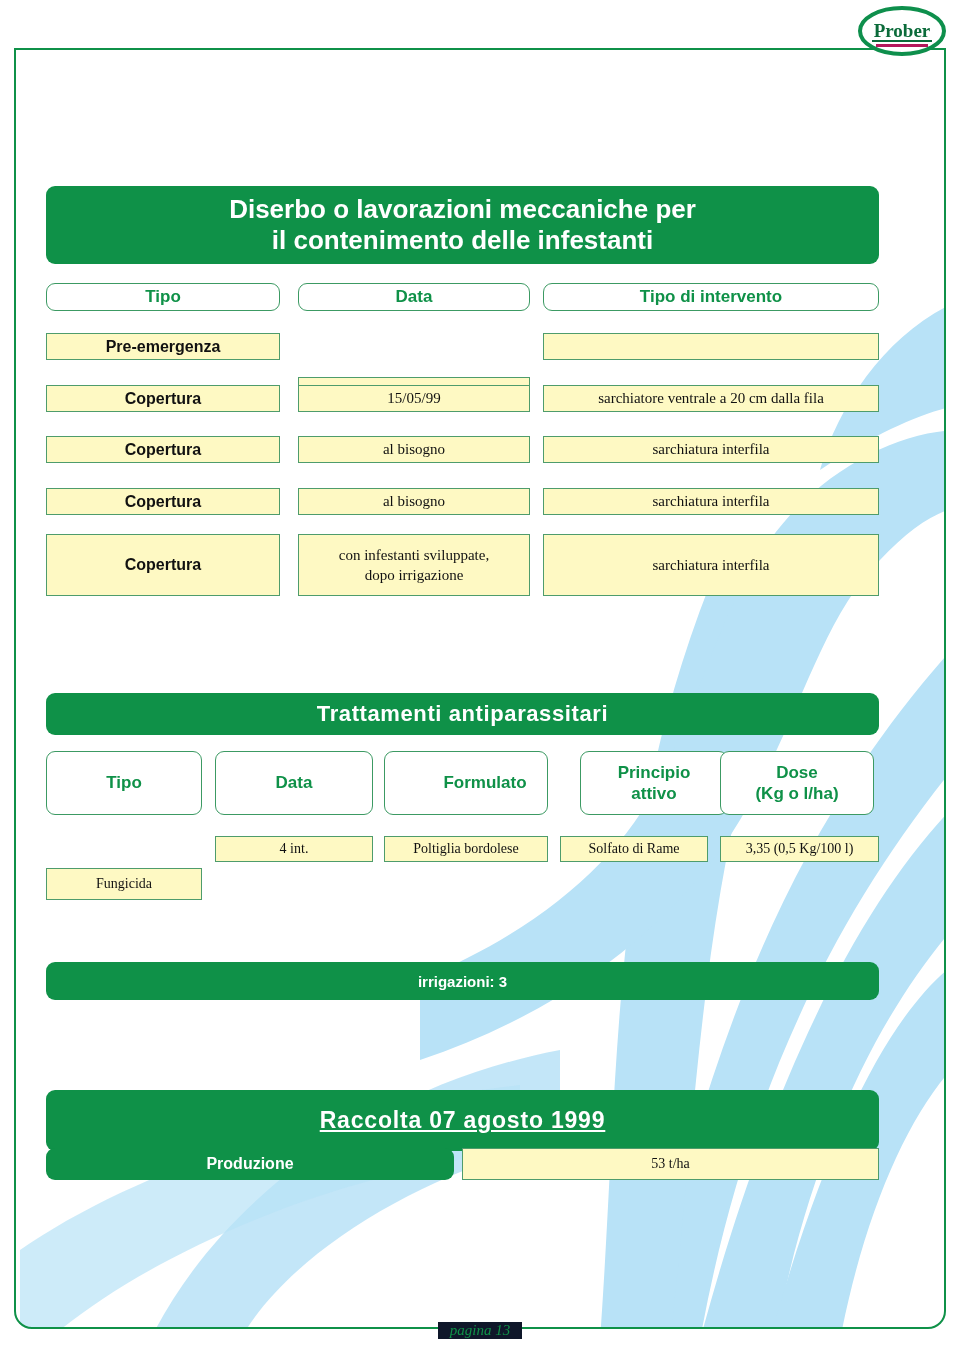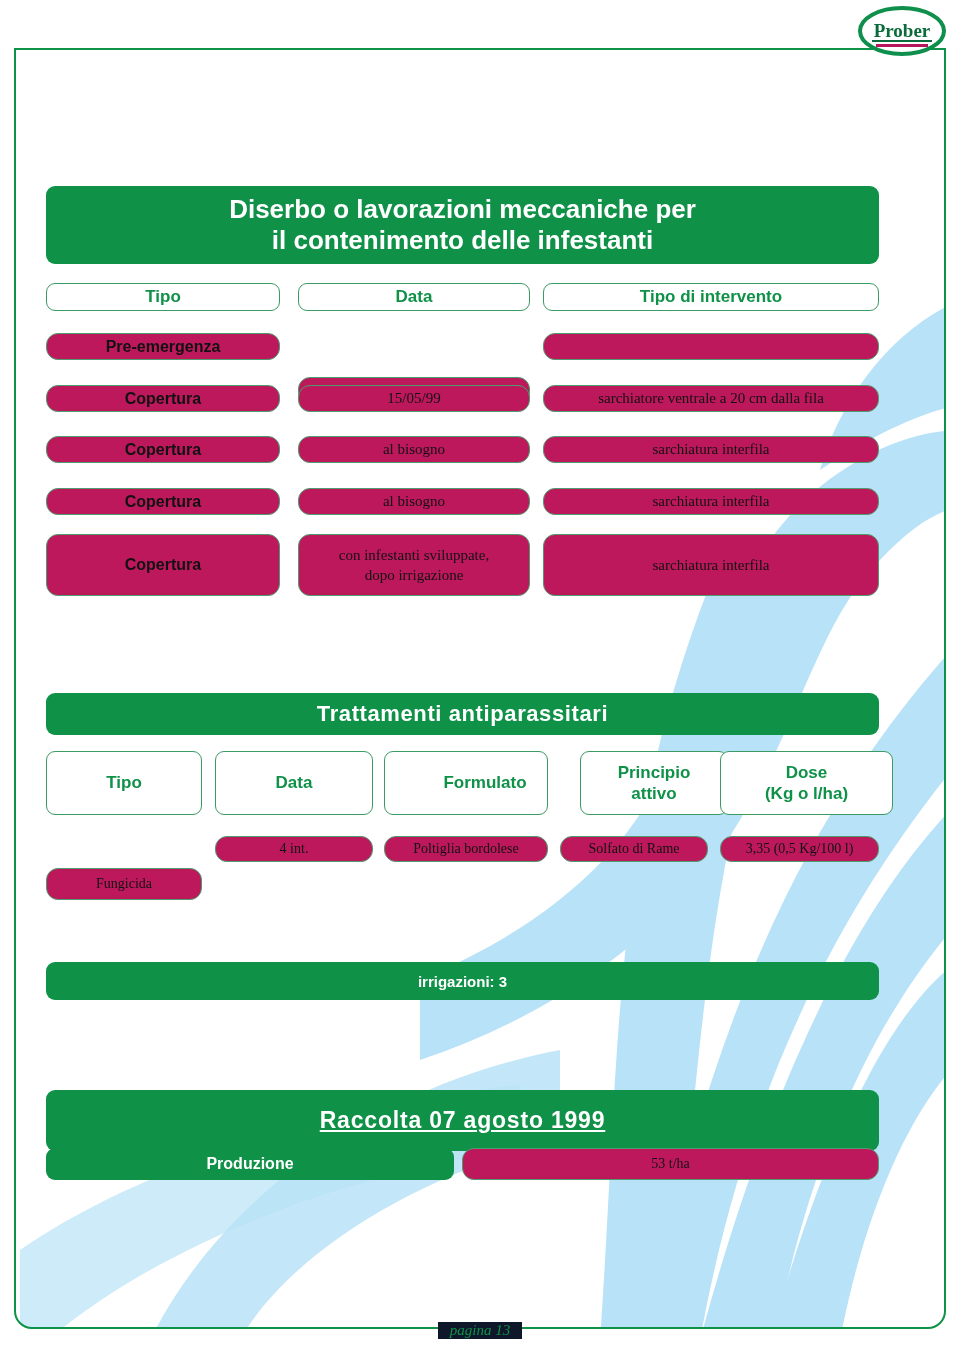--- a/index.html
+++ b/index.html
@@ -89,23 +89,23 @@
     display: flex;
     align-items: center;
     justify-content: center;
     text-align: center;
     box-sizing: border-box;
     line-height: 1.25;
   }
 
   .pill {
     position: absolute;
-    background: #be185d;
+    background: #fef9c3;
     border: 1.2px solid #4e9c6c;
-    border-radius: 12px;
+    border-radius: 0;
     box-sizing: border-box;
     display: flex;
     align-items: center;
     justify-content: center;
     text-align: center;
     color: #111111;
     font-family: "Liberation Serif", serif;
     font-size: 15px;
     line-height: 1.35;
   }
@@ -271,21 +271,21 @@
     <div>
         <div>Formulato</div>
       </div>
   </div>
   <div class="hdr" style="left:560px; top:751px; width:148px; height:64px;margin-left:20px;">
     <div>
       <div>Principio</div>
       <div>attivo</div>
     </div>
   </div>
-  <div class="hdr" style="left:720px; top:751px; width:173px; height:64px;">
+  <div class="hdr" style="left:720px; top:751px; width:154px; height:64px;">
     <div>
       <div>Dose</div>
       <div>(Kg o l/ha)</div>
     </div>
   </div>
 
   <div class="pill small-serif" style="left:46px; top:868px; width:156px; height:32px;">Fungicida</div>
   <div class="pill small-serif" style="left:215px; top:836px; width:158px; height:26px;">4 int.</div>
   <div class="pill small-serif" style="left:384px; top:836px; width:164px; height:26px;">Poltiglia bordolese</div>
   <div class="pill small-serif" style="left:560px; top:836px; width:148px; height:26px;">Solfato di Rame</div>

